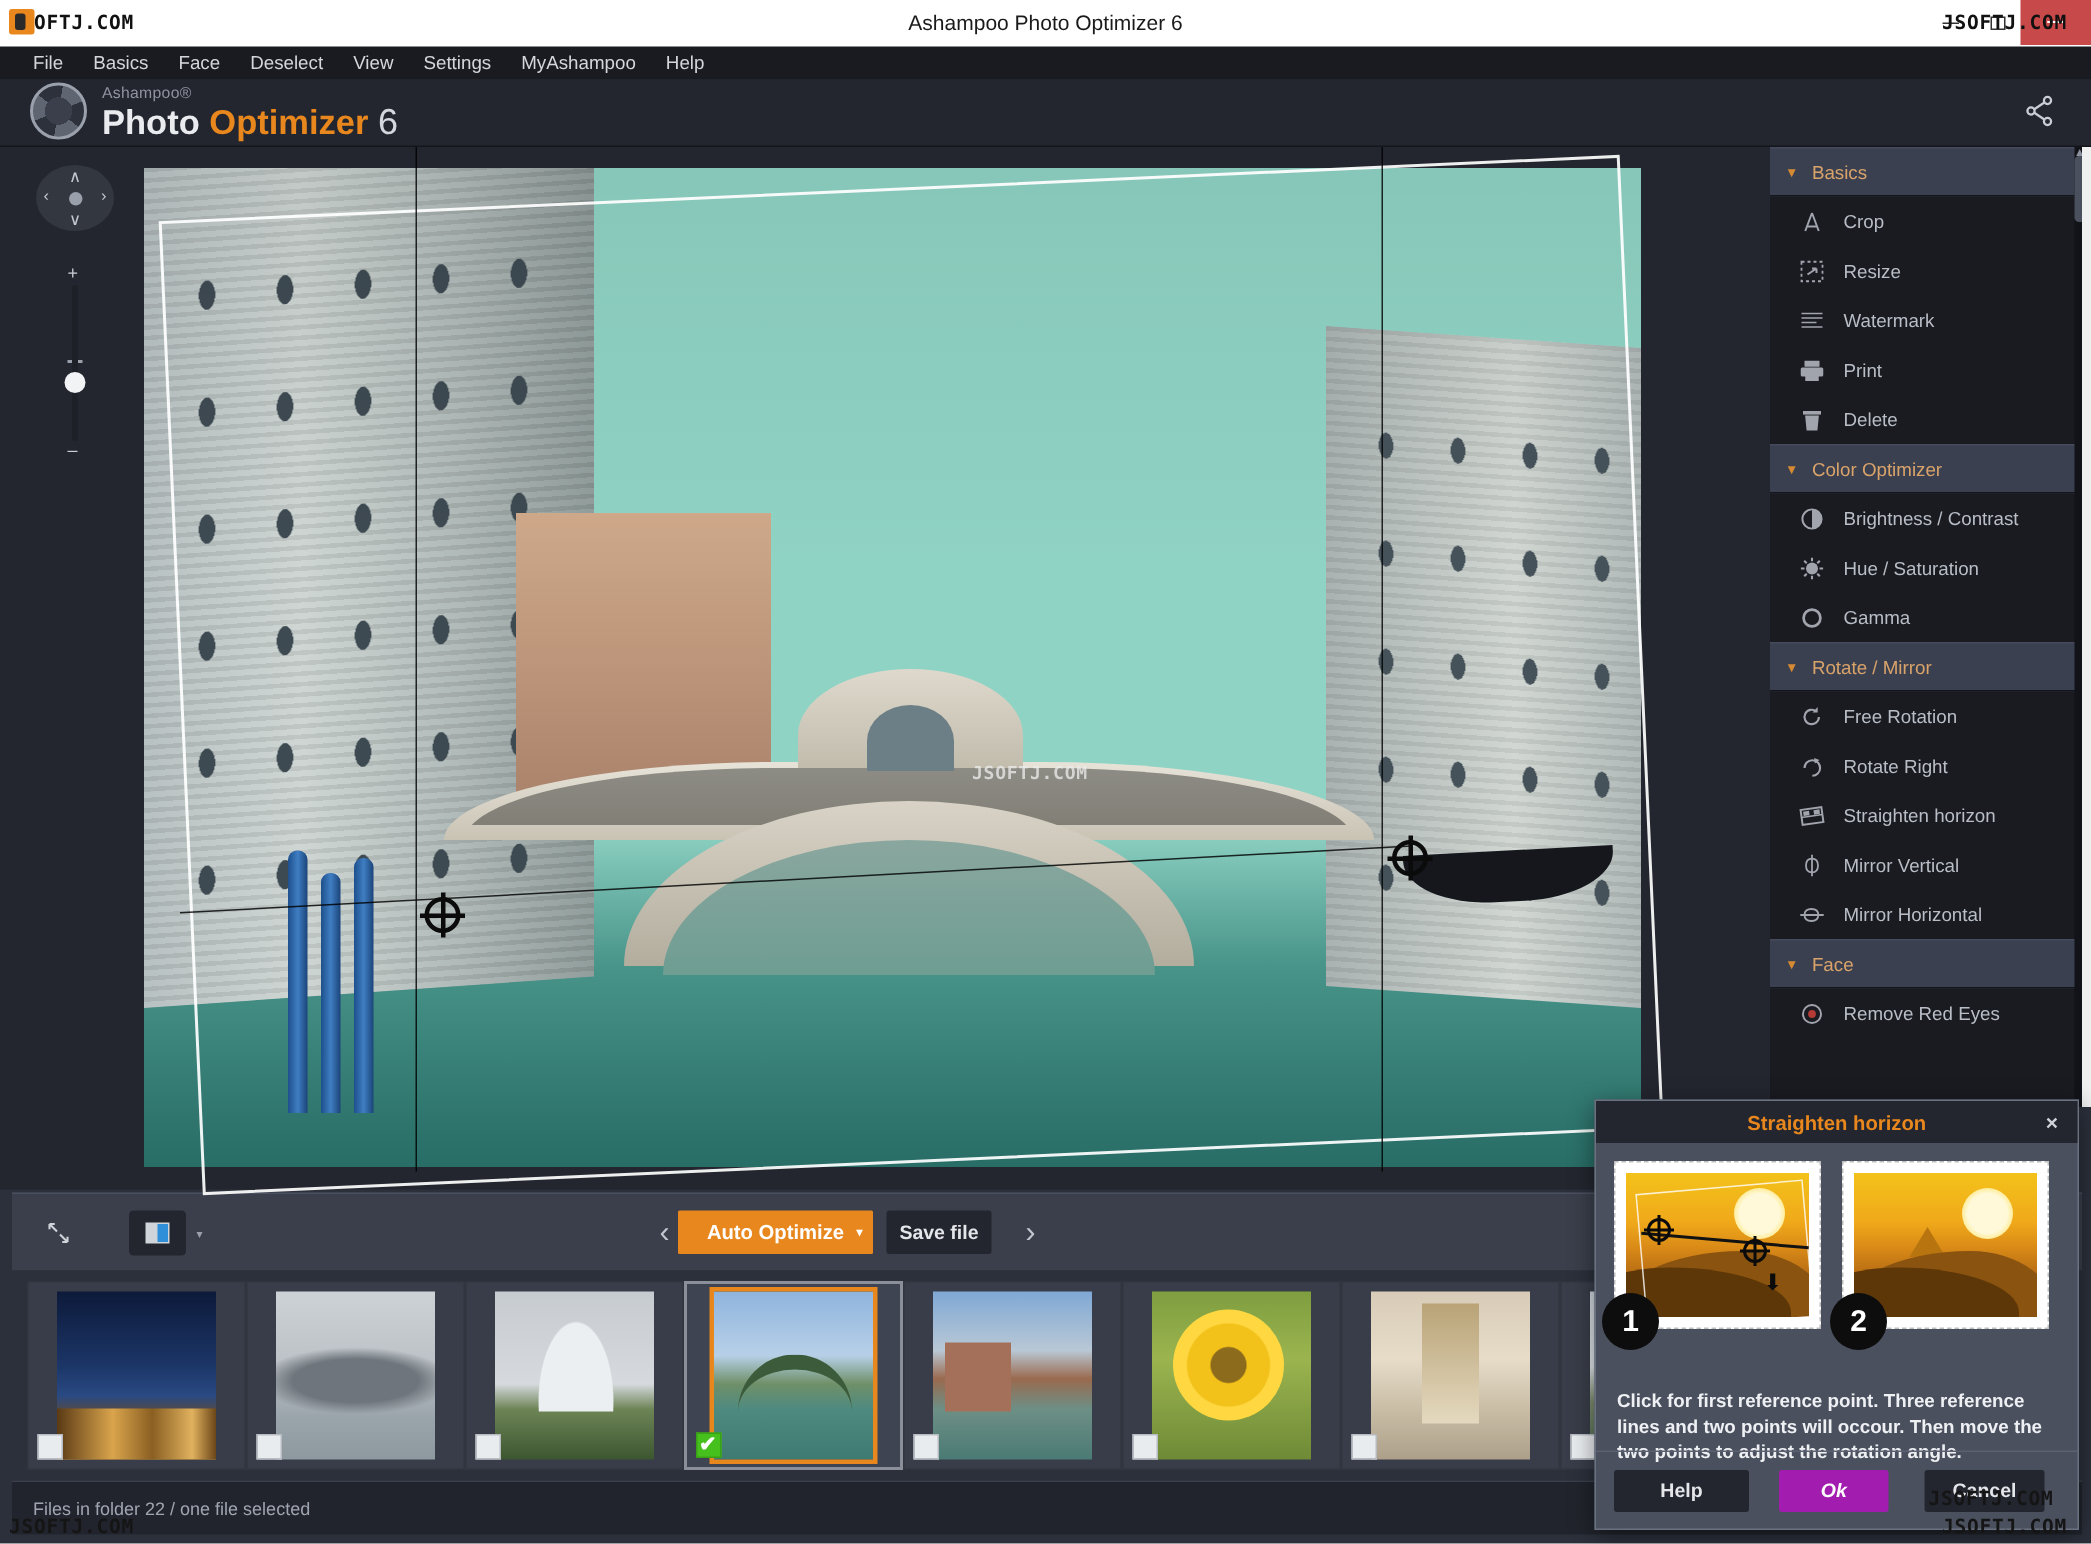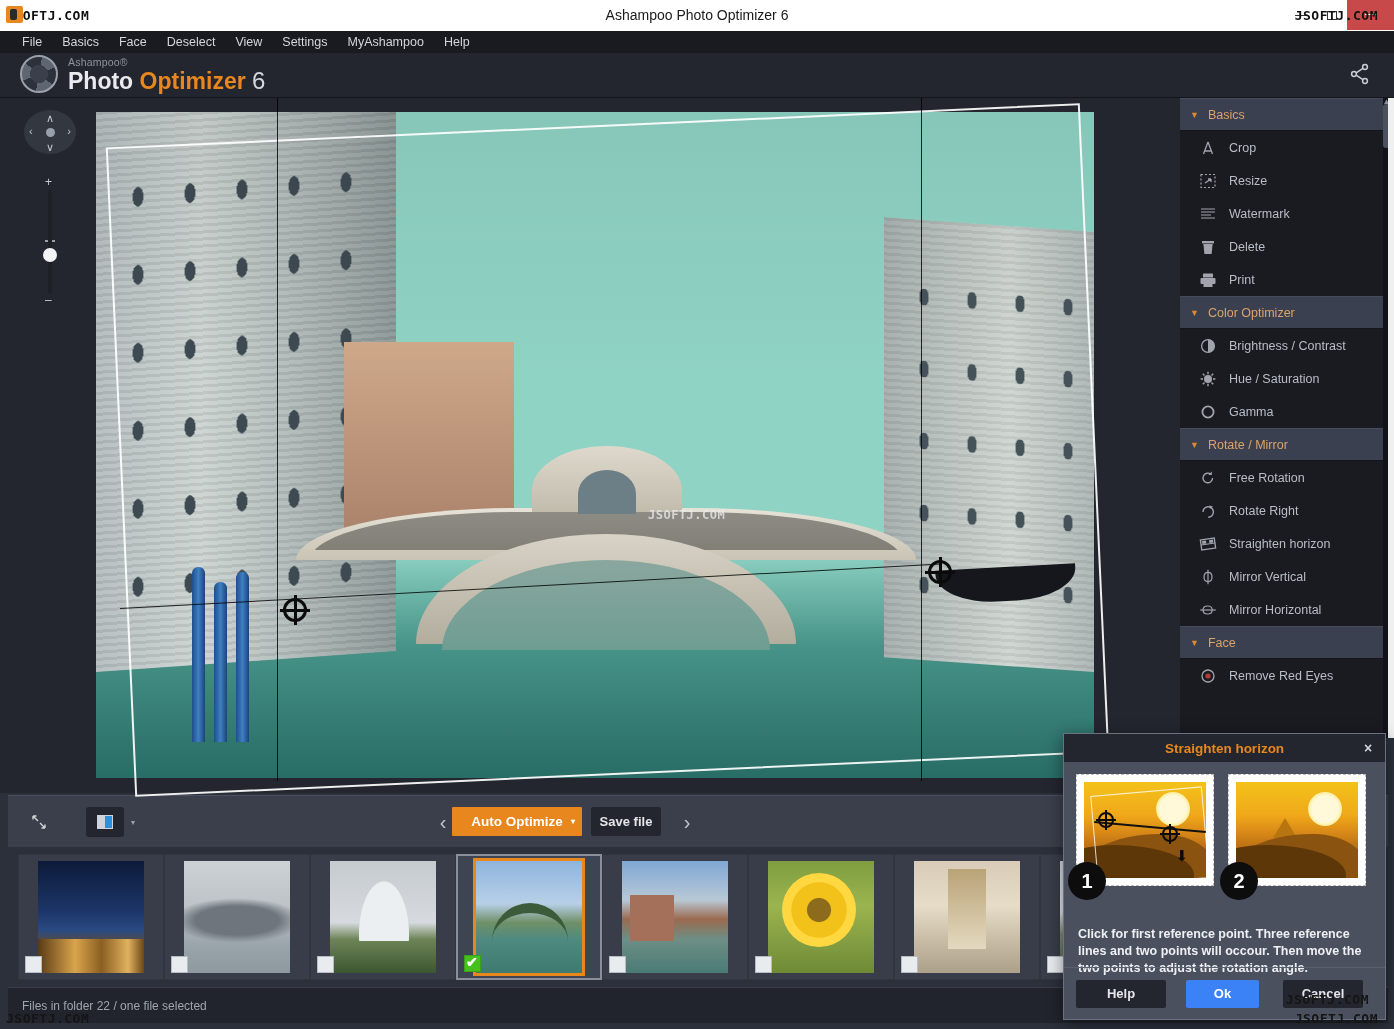--- a/index.html
+++ b/index.html
@@ -436,21 +436,21 @@
   }
   .dlg-footer {
     position: absolute; left: 0; bottom: 0; width: 100%; height: 52px;
     border-top: 1px solid #5b6170; display: flex; align-items: center; gap: 12px; padding: 0 12px;
   }
   .dlg-btn {
     height: 28px; display: flex; align-items: center; justify-content: center;
     font-size: 13px; font-weight: bold; border-radius: 2px;
   }
   #dlg-help   { width: 90px; background: #23262f; color: #e4e6ea; }
-  #dlg-ok     { width: 73px; background: #3b82f6; color: #fff; margin-left: 8px; }
+  #dlg-ok     { width: 73px; background: #a21caf; color: #fff; margin-left: 8px; font-style: italic; }
   #dlg-cancel { width: 80px; background: #23262f; color: #e4e6ea; margin-left: 12px; }
 </style>
 </head>
 <body>
 
 <div id="app">
 
   <div class="titlebar">
     <div class="titlebar-title">Ashampoo Photo Optimizer 6</div>
     <div class="win-btns">
@@ -578,38 +578,38 @@
               <path d="M2 3h14M2 6h14M2 9h10M2 12h14"></path>
             </g>
           </svg>
       </span>
       <span>Watermark</span>
     </div>
     <div class="sb-item">
       <span class="sb-ico">
         <svg width="18" height="16" viewBox="0 0 18 16">
             <g fill="#b9bdc6">
-              <rect x="3" y="2" width="12" height="2.4"></rect>
-              <path d="M4.4 5h9.2l-1 10H5.4z"></path>
-            </g>
-          </svg>
-      </span>
-      <span>Delete</span>
-    </div>
-    <div class="sb-item">
-      <span class="sb-ico">
-        <svg width="18" height="16" viewBox="0 0 18 16">
-            <g fill="#b9bdc6">
               <rect x="4" y="1.5" width="10" height="4"></rect>
               <rect x="1.5" y="6" width="15" height="6" rx="1"></rect>
               <rect x="4.5" y="11" width="9" height="4"></rect>
             </g>
           </svg>
       </span>
       <span>Print</span>
+    </div>
+    <div class="sb-item">
+      <span class="sb-ico">
+        <svg width="18" height="16" viewBox="0 0 18 16">
+            <g fill="#b9bdc6">
+              <rect x="3" y="2" width="12" height="2.4"></rect>
+              <path d="M4.4 5h9.2l-1 10H5.4z"></path>
+            </g>
+          </svg>
+      </span>
+      <span>Delete</span>
     </div>
 
     <div class="sb-section">
       <span class="chev">▼</span>
       <span>Color Optimizer</span>
     </div>
     <div class="sb-item">
       <span class="sb-ico">
         <svg width="18" height="16" viewBox="0 0 18 16">
             <circle cx="9" cy="8" r="6.4" fill="none" stroke="#b9bdc6" stroke-width="1.3"></circle>

